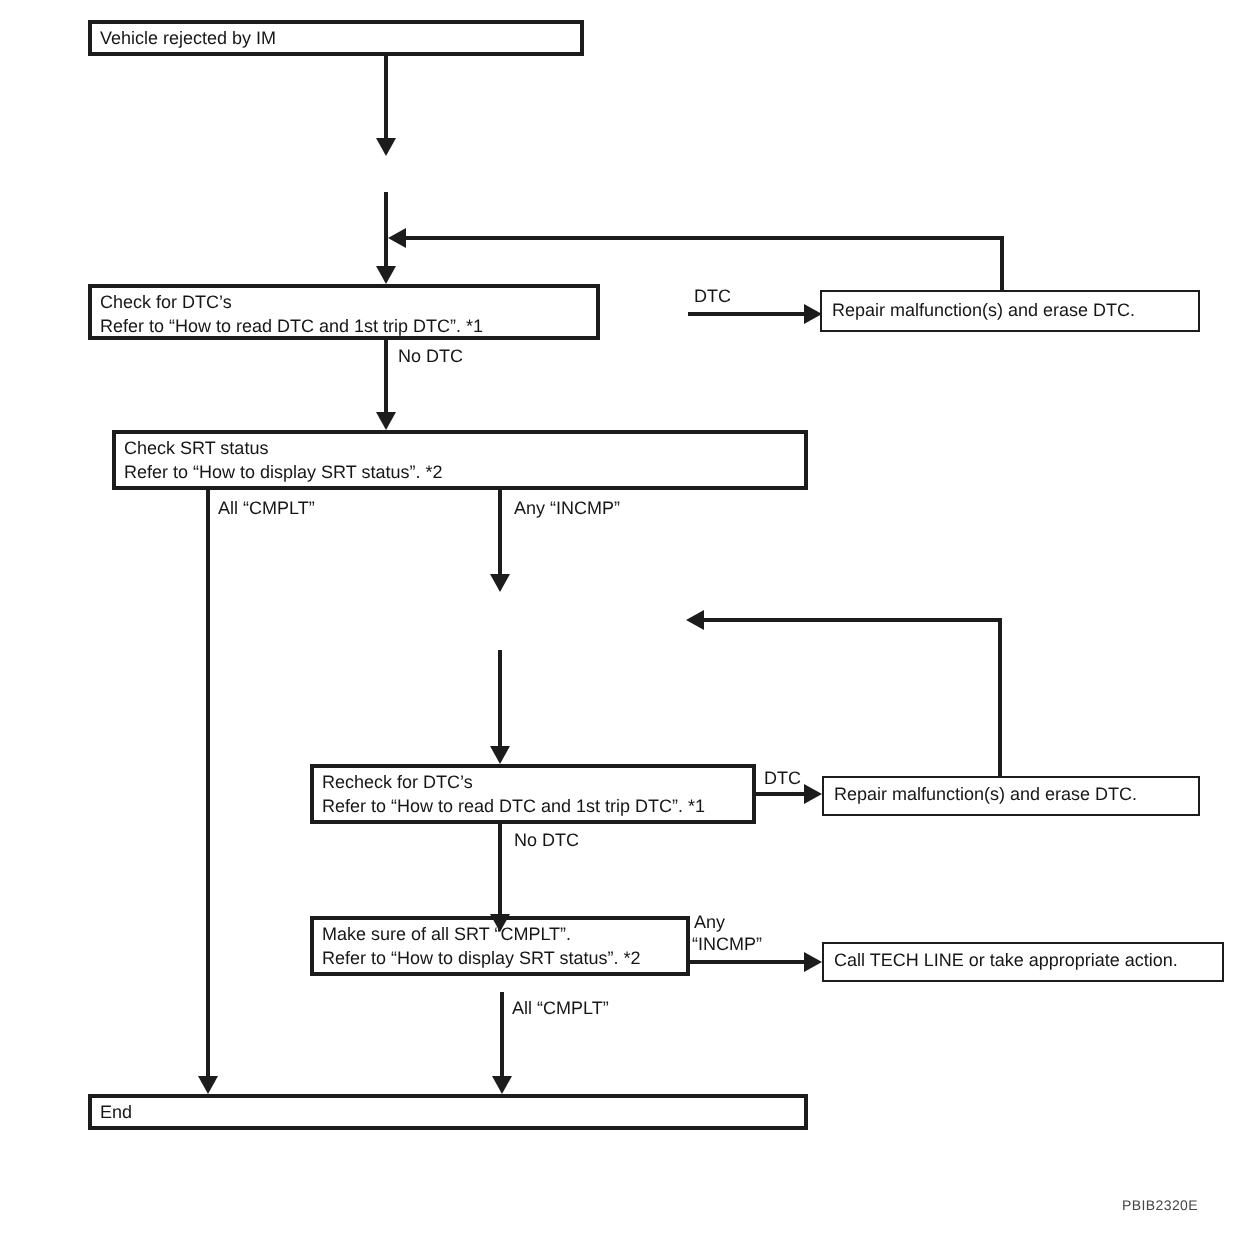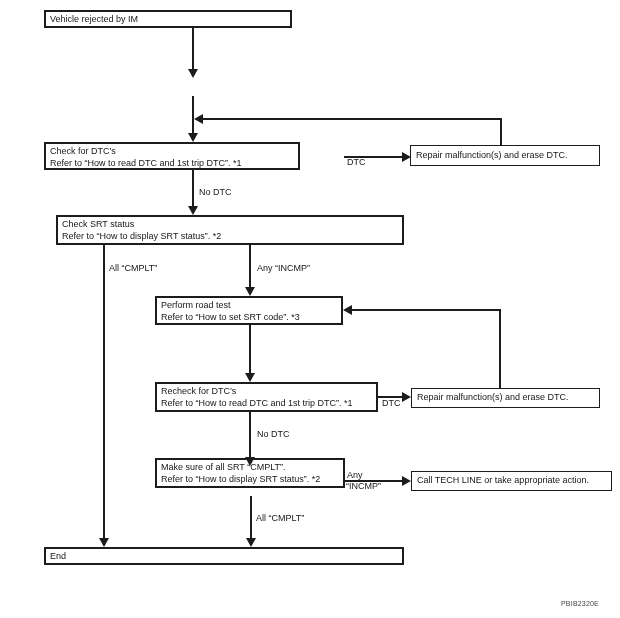--- a/index.html
+++ b/index.html
@@ -7,21 +7,21 @@
     position:relative;width:620px;height:618px;background:#ffffff;
     font-family:"Liberation Sans",sans-serif;font-size:9px;color:#161616;
     overflow:hidden;
   }
   .box{
     position:absolute;border:2px solid #1c1c1c;background:#fff;
     box-sizing:border-box;padding:2px 4px;line-height:11.5px;
   }
   .box.side{border-width:1.5px;display:flex;align-items:center;padding:1px 5px;}
   .line{position:absolute;background:#1c1c1c;}
-  .lbl{position:absolute;white-space:nowrap;line-height:10px;margin-top:14px;}
+  .lbl{position:absolute;white-space:nowrap;line-height:10px;}
   .arr{position:absolute;width:0;height:0;}
   .arr.down{border-left:5px solid transparent;border-right:5px solid transparent;border-top:9px solid #1c1c1c;}
   .arr.left{border-top:5px solid transparent;border-bottom:5px solid transparent;border-right:9px solid #1c1c1c;}
   .arr.right{border-top:5px solid transparent;border-bottom:5px solid transparent;border-left:9px solid #1c1c1c;}
   .figcode{position:absolute;left:561px;top:600px;font-size:7px;color:#454545;letter-spacing:0.2px;}
 </style>
 </head>
 <body>
 
 <div id="diagram">
@@ -38,24 +38,20 @@
 
   <div class="box side" style="left:410px;top:145px;width:190px;height:21px">
     <div>Repair malfunction(s) and erase DTC.</div>
   </div>
 
   <div class="box" style="left:56px;top:215px;width:348px;height:30px">
     <div>Check SRT status</div>
     <div>Refer to “How to display SRT status”. *2</div>
   </div>
 
-  <div class="box" style="left:155px;top:296px;width:188px;height:29px">
-    <div>Perform road test</div>
-    <div>Refer to “How to set SRT code”. *3</div>
-  </div>
 
   <div class="box" style="left:155px;top:382px;width:223px;height:30px">
     <div>Recheck for DTC’s</div>
     <div>Refer to “How to read DTC and 1st trip DTC”. *1</div>
   </div>
 
   <div class="box side" style="left:411px;top:388px;width:189px;height:20px">
     <div>Repair malfunction(s) and erase DTC.</div>
   </div>
 

